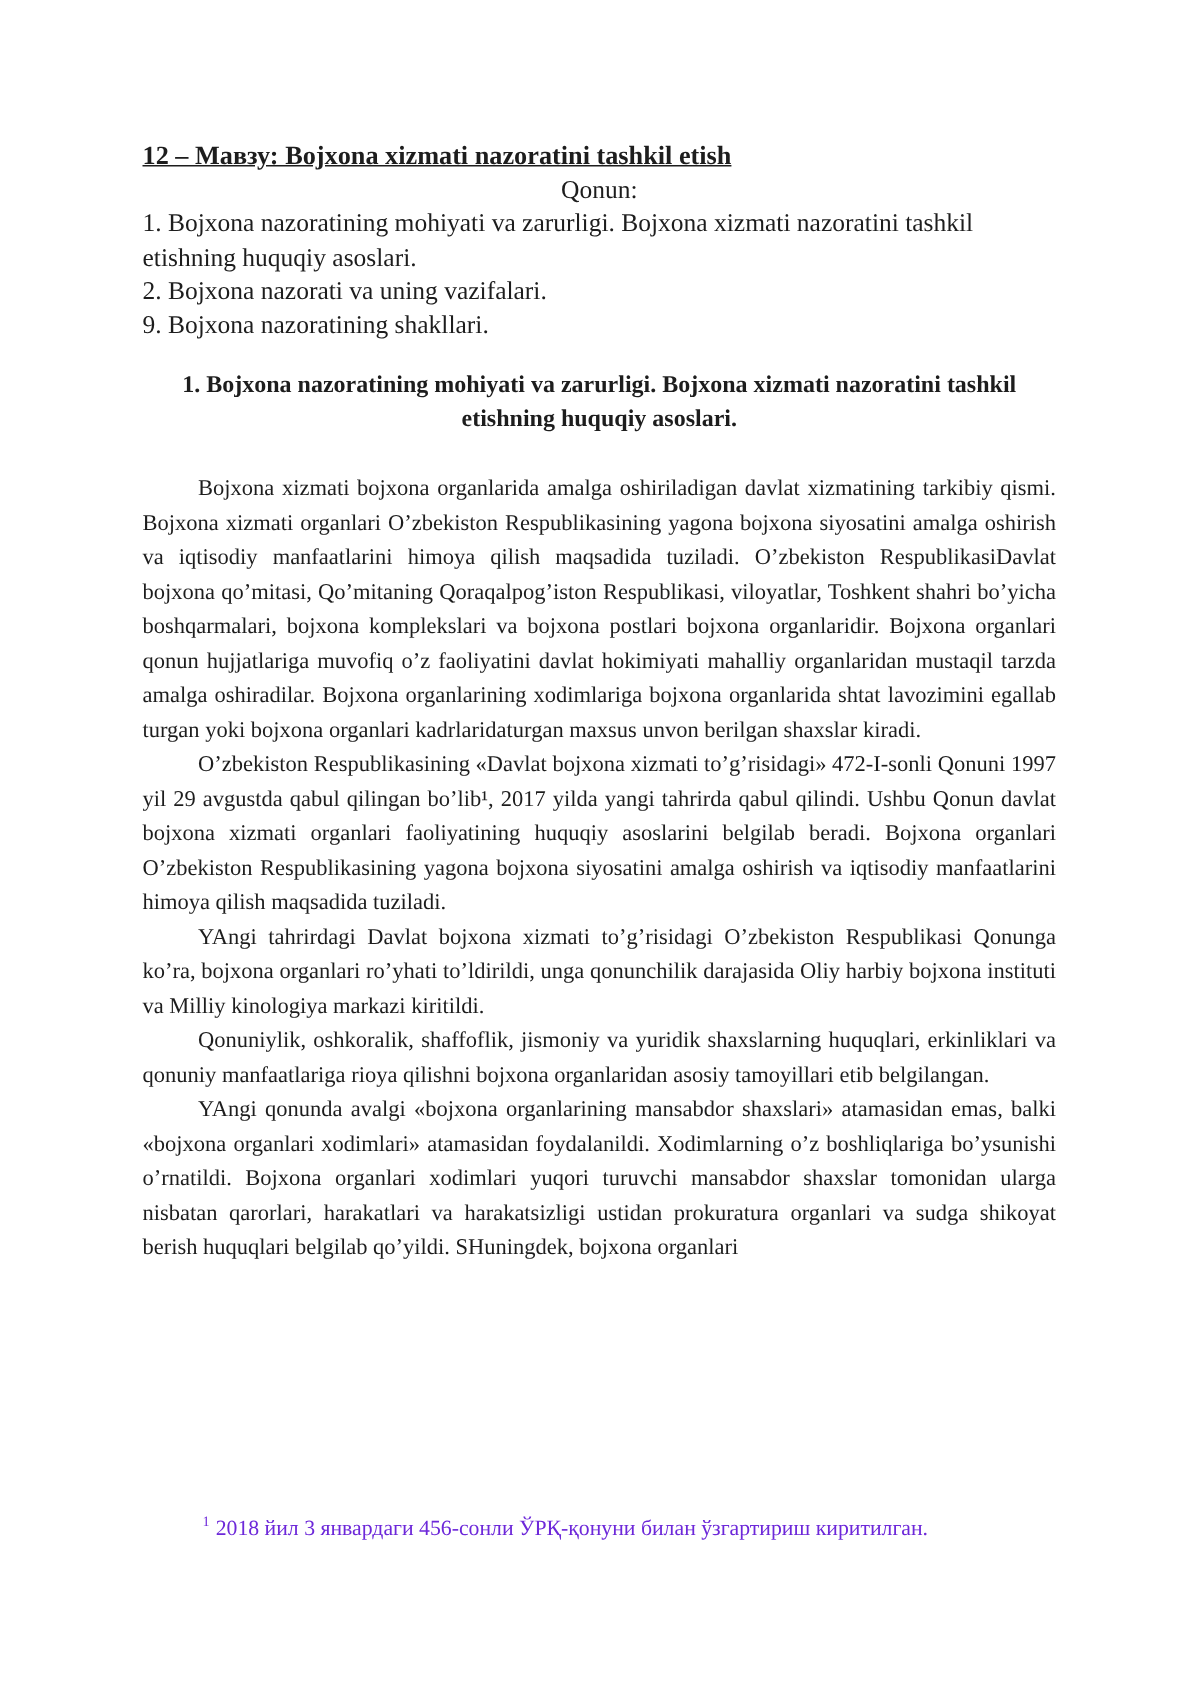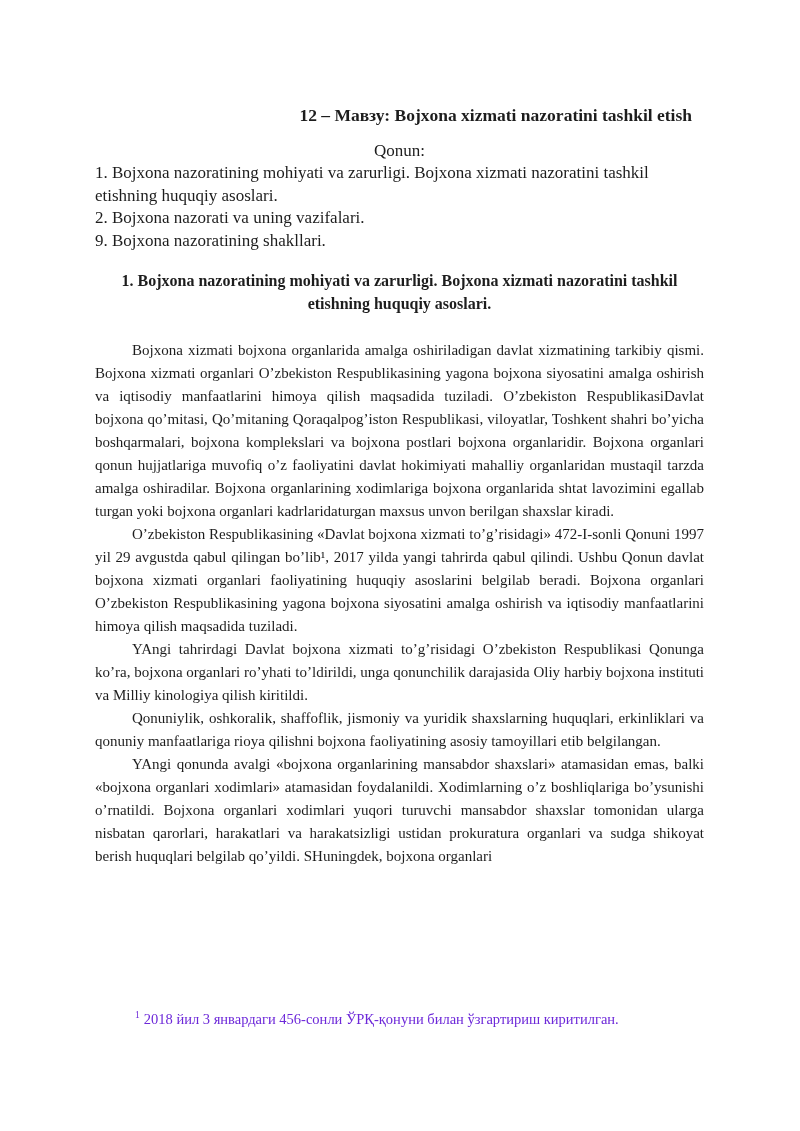--- a/index.html
+++ b/index.html
@@ -16,25 +16,26 @@
     font-family: "Liberation Serif", "DejaVu Serif", serif;
     overflow: hidden;
   }
   .content {
     position: absolute;
     left: 95px;
     top: 92px;
     width: 609px;
   }
   .doc-title {
-    margin: 12px;
+    margin: 0;
     font-size: 17.5px;
     font-weight: bold;
-    text-align: right;
+    text-align: left;
     line-height: 23px;
+    text-decoration: underline;
   }
   .plan-label {
     margin: 0;
     font-size: 17px;
     text-align: center;
     line-height: 23px;
   }
   .plan-item {
     margin: 0;
     font-size: 17px;
@@ -86,22 +87,22 @@
     <p class="plan-label">Qonun:</p>
 
     <p class="plan-item">1. Bojxona nazoratining mohiyati va zarurligi. Bojxona xizmati nazoratini tashkil etishning huquqiy asoslari.</p>
     <p class="plan-item">2. Bojxona nazorati va uning vazifalari.</p>
     <p class="plan-item">9. Bojxona nazoratining shakllari.</p>
 
     <h2 class="section-heading">1. Bojxona nazoratining mohiyati va zarurligi. Bojxona xizmati nazoratini tashkil etishning huquqiy asoslari.</h2>
 
     <p class="body-para first">Bojxona xizmati bojxona organlarida amalga oshiriladigan davlat xizmatining tarkibiy qismi. Bojxona xizmati organlari O’zbekiston Respublikasining yagona bojxona siyosatini amalga oshirish va iqtisodiy manfaatlarini himoya qilish maqsadida tuziladi. O’zbekiston RespublikasiDavlat bojxona qo’mitasi, Qo’mitaning Qoraqalpog’iston Respublikasi, viloyatlar, Toshkent shahri bo’yicha boshqarmalari, bojxona komplekslari va bojxona postlari bojxona organlaridir. Bojxona organlari qonun hujjatlariga muvofiq o’z faoliyatini davlat hokimiyati mahalliy organlaridan mustaqil tarzda amalga oshiradilar. Bojxona organlarining xodimlariga bojxona organlarida shtat lavozimini egallab turgan yoki bojxona organlari kadrlaridaturgan maxsus unvon berilgan shaxslar kiradi.</p>
     <p class="body-para">O’zbekiston Respublikasining «Davlat bojxona xizmati to’g’risidagi» 472-I-sonli Qonuni 1997 yil 29 avgustda qabul qilingan bo’lib¹, 2017 yilda yangi tahrirda qabul qilindi. Ushbu Qonun davlat bojxona xizmati organlari faoliyatining huquqiy asoslarini belgilab beradi. Bojxona organlari O’zbekiston Respublikasining yagona bojxona siyosatini amalga oshirish va iqtisodiy manfaatlarini himoya qilish maqsadida tuziladi.</p>
-    <p class="body-para">YAngi tahrirdagi Davlat bojxona xizmati to’g’risidagi O’zbekiston Respublikasi Qonunga ko’ra, bojxona organlari ro’yhati to’ldirildi, unga qonunchilik darajasida Oliy harbiy bojxona instituti va Milliy kinologiya qilish kiritildi.</p>
-    <p class="body-para">Qonuniylik, oshkoralik, shaffoflik, jismoniy va yuridik shaxslarning huquqlari, erkinliklari va qonuniy manfaatlariga rioya qilishni bojxona faoliyatining asosiy tamoyillari etib belgilangan.</p>
+    <p class="body-para">YAngi tahrirdagi Davlat bojxona xizmati to’g’risidagi O’zbekiston Respublikasi Qonunga ko’ra, bojxona organlari ro’yhati to’ldirildi, unga qonunchilik darajasida Oliy harbiy bojxona instituti va Milliy kinologiya markazi kiritildi.</p>
+    <p class="body-para">Qonuniylik, oshkoralik, shaffoflik, jismoniy va yuridik shaxslarning huquqlari, erkinliklari va qonuniy manfaatlariga rioya qilishni bojxona organlaridan asosiy tamoyillari etib belgilangan.</p>
     <p class="body-para">YAngi qonunda avalgi «bojxona organlarining mansabdor shaxslari» atamasidan emas, balki «bojxona organlari xodimlari» atamasidan foydalanildi. Xodimlarning o’z boshliqlariga bo’ysunishi o’rnatildi. Bojxona organlari xodimlari yuqori turuvchi mansabdor shaxslar tomonidan ularga nisbatan qarorlari, harakatlari va harakatsizligi ustidan prokuratura organlari va sudga shikoyat berish huquqlari belgilab qo’yildi. SHuningdek, bojxona organlari</p>
 
   </div>
 
   <div class="footnote">
     <sup>1</sup><span>2018 йил 3 январдаги 456-сонли ЎРҚ-қонуни билан ўзгартириш киритилган.</span>
   </div>
 </div>
 
 </body></html>

